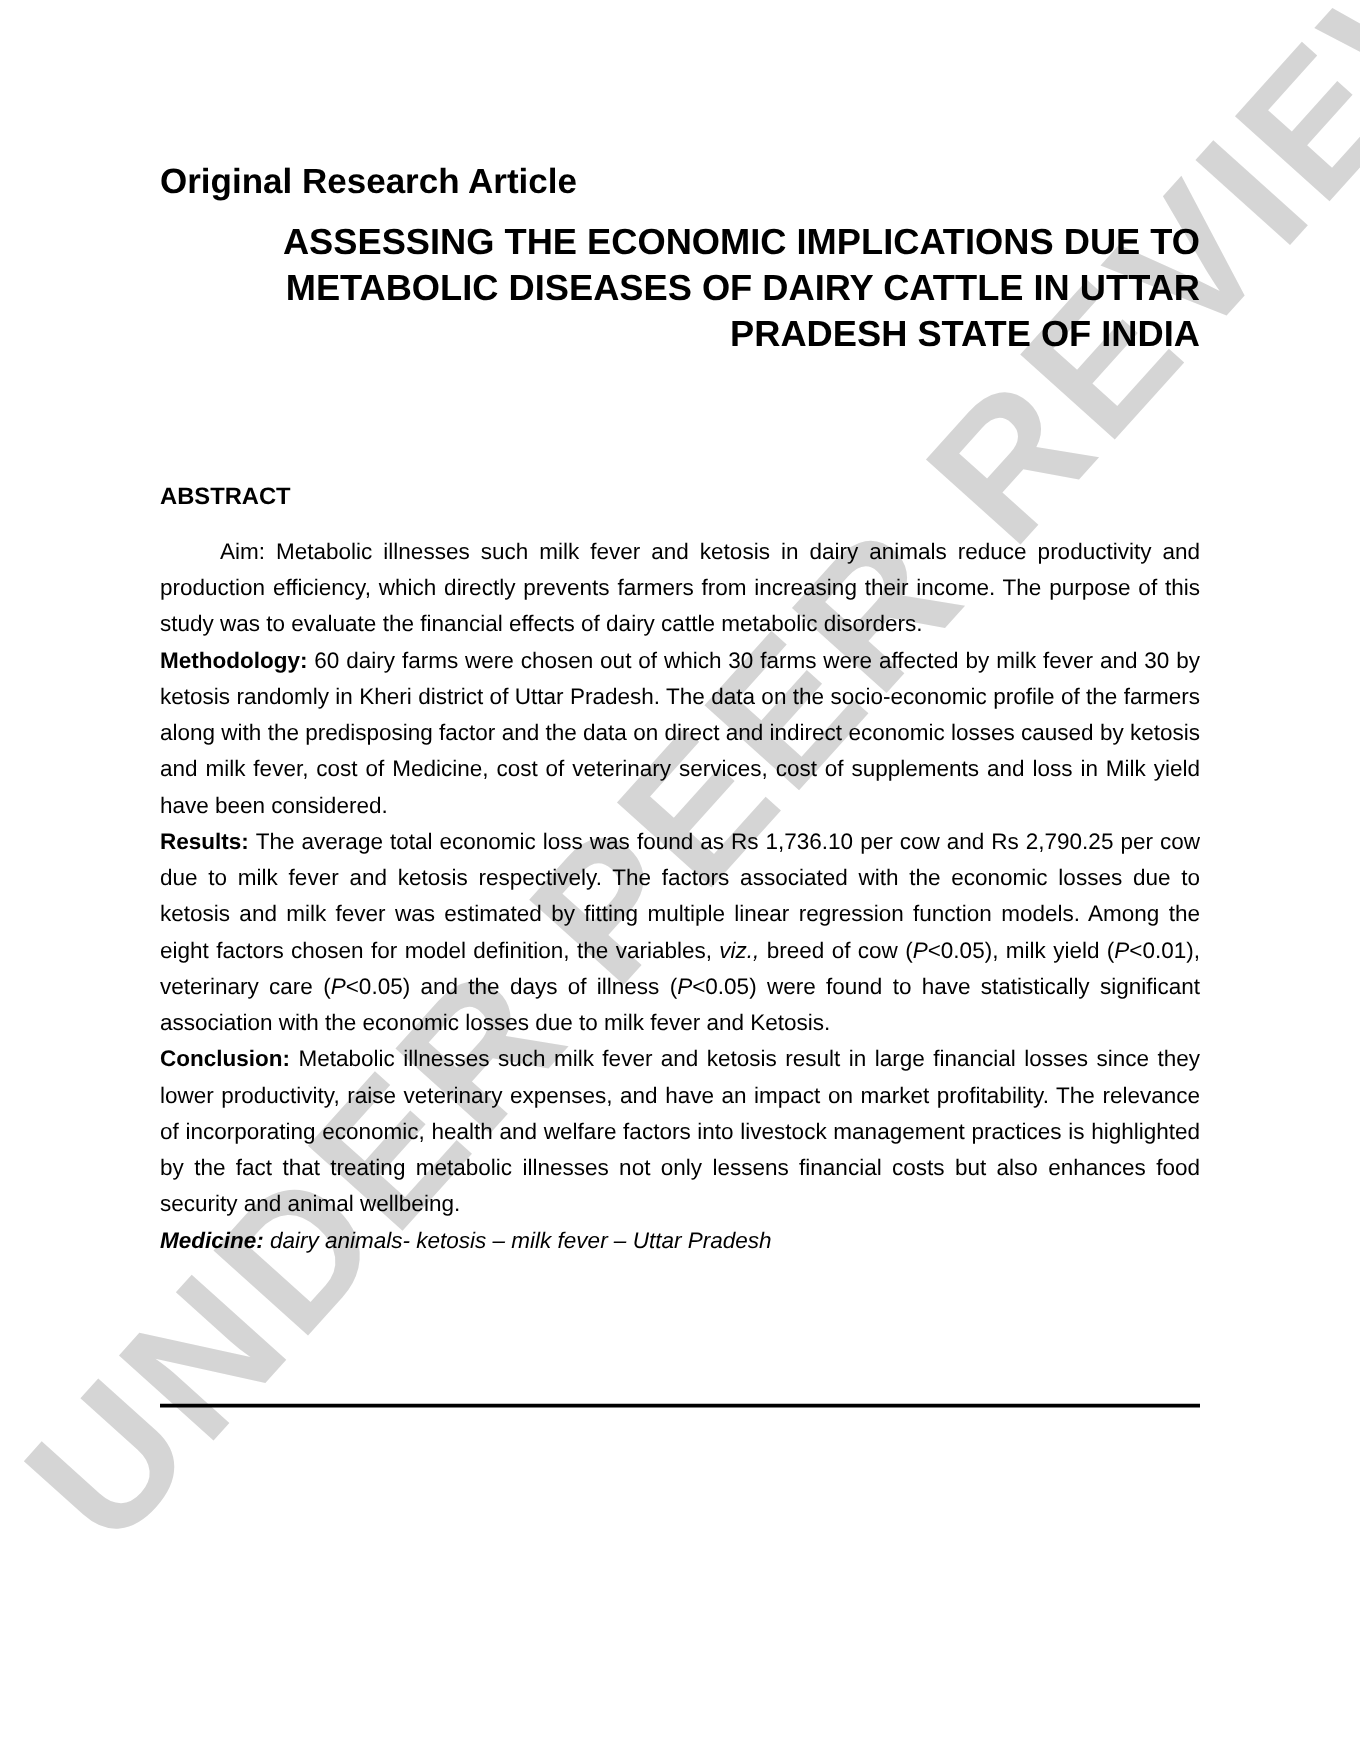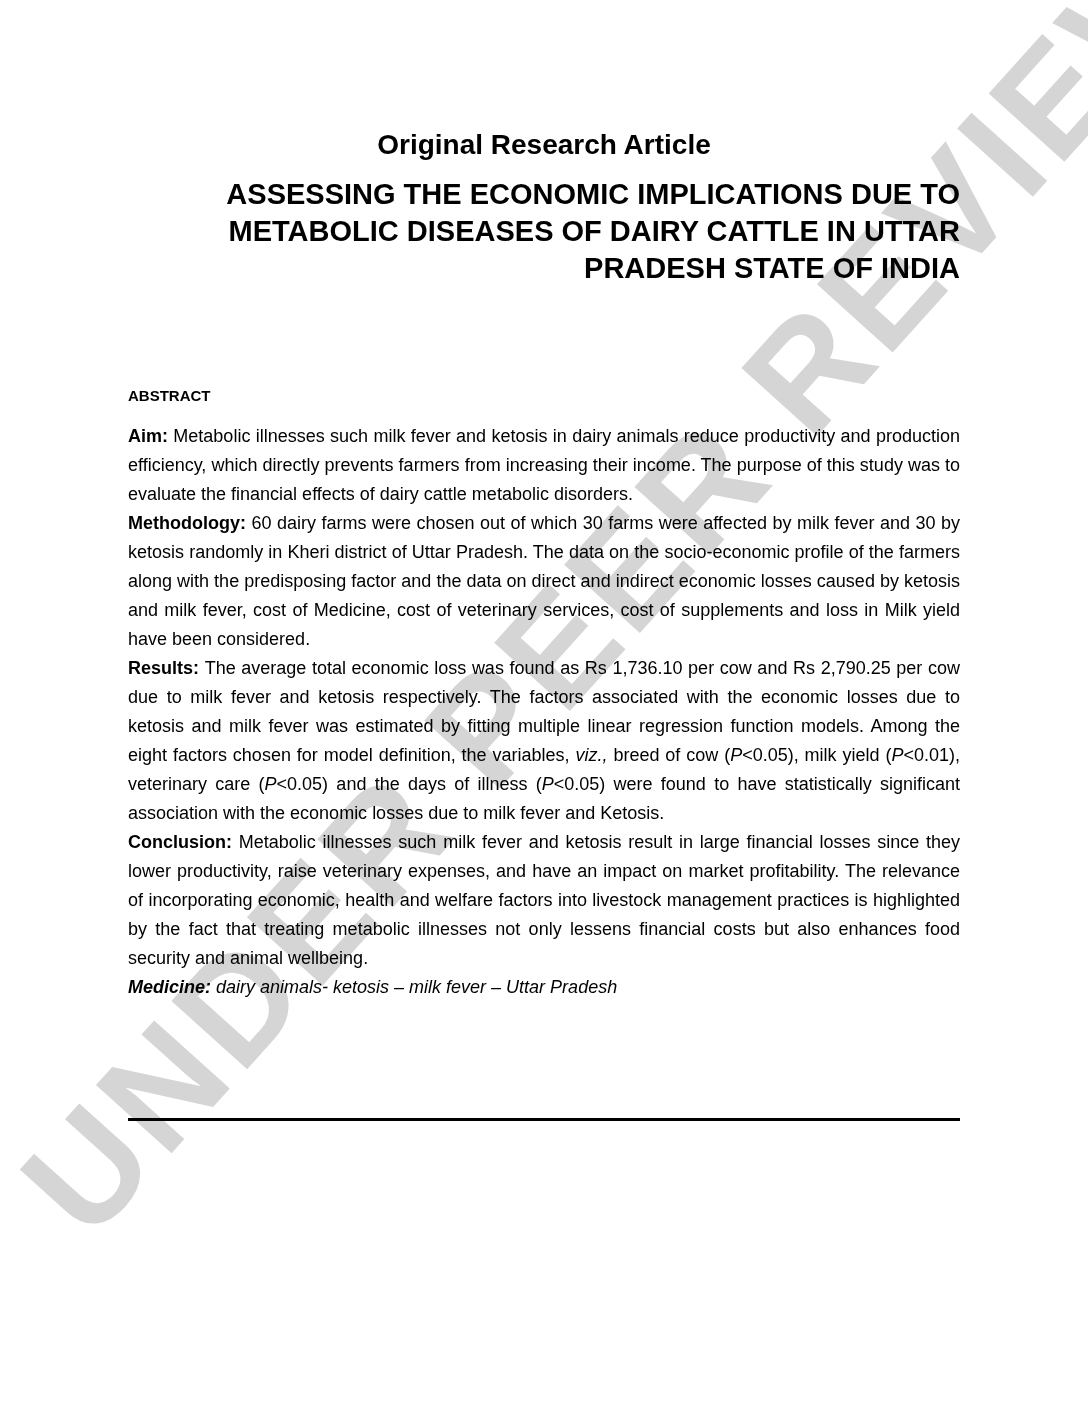--- a/index.html
+++ b/index.html
@@ -34,35 +34,35 @@
     pointer-events: none;
     z-index: 1;
     user-select: none;
   }
   .content {
     position: relative;
     z-index: 2;
     padding: 128px 128px 0 128px;
   }
   .article-type {
-    text-align: center;
+    text-align: left;
     font-size: 28px;
     font-weight: bold;
     margin: 0 0 14px 0;
     line-height: 1.2;
   }
   .main-title {
     text-align: right;
     font-size: 29px;
     font-weight: bold;
     line-height: 1.28;
     margin: 0;
   }
   .abstract-heading {
-    font-size: 15px;
+    font-size: 19px;
     font-weight: bold;
     margin: 100px 0 18px 0;
   }
   .body-text p {
     margin: 0;
     font-size: 18px;
     line-height: 29px;
     text-align: justify;
   }
   .divider {
@@ -80,21 +80,21 @@
 
   <div class="content">
 
     <h2 class="article-type">Original Research Article</h2>
 
     <h1 class="main-title">ASSESSING THE ECONOMIC IMPLICATIONS DUE TO METABOLIC DISEASES OF DAIRY CATTLE IN UTTAR PRADESH STATE OF INDIA</h1>
 
     <h3 class="abstract-heading">ABSTRACT</h3>
 
     <div class="body-text">
-      <p><span style="font-weight: bold;">Aim: </span><span>Metabolic illnesses such milk fever and ketosis in dairy animals reduce productivity and production efficiency, which directly prevents farmers from increasing their income. The purpose of this study was to evaluate the financial effects of dairy cattle metabolic disorders.</span></p>
+      <p><span style="font-weight: normal; margin-left: 48px;">Aim: </span><span>Metabolic illnesses such milk fever and ketosis in dairy animals reduce productivity and production efficiency, which directly prevents farmers from increasing their income. The purpose of this study was to evaluate the financial effects of dairy cattle metabolic disorders.</span></p>
       <p><span style="font-weight: bold;">Methodology: </span><span>60 dairy farms were chosen out of which 30 farms were affected by milk fever and 30 by ketosis randomly in Kheri district of Uttar Pradesh. The data on the socio-economic profile of the farmers along with the predisposing factor and the data on direct and indirect economic losses caused by ketosis and milk fever, cost of Medicine, cost of veterinary services, cost of supplements and loss in Milk yield have been considered.</span></p>
       <p><span style="font-weight: bold;">Results: </span><span>The average total economic loss was found as Rs 1,736.10 per cow and Rs 2,790.25 per cow due to milk fever and ketosis respectively. The factors associated with the economic losses due to ketosis and milk fever was estimated by fitting multiple linear regression function models. Among the eight factors chosen for model definition, the variables, </span><span style="font-style: italic;">viz.,</span><span> breed of cow (</span><span style="font-style: italic;">P</span><span>&lt;0.05), milk yield (</span><span style="font-style: italic;">P</span><span>&lt;0.01), veterinary care (</span><span style="font-style: italic;">P</span><span>&lt;0.05) and the days of illness (</span><span style="font-style: italic;">P</span><span>&lt;0.05) were found to have statistically significant association with the economic losses due to milk fever and Ketosis.</span></p>
       <p><span style="font-weight: bold;">Conclusion: </span><span>Metabolic illnesses such milk fever and ketosis result in large financial losses since they lower productivity, raise veterinary expenses, and have an impact on market profitability. The relevance of incorporating economic, health and welfare factors into livestock management practices is highlighted by the fact that treating metabolic illnesses not only lessens financial costs but also enhances food security and animal wellbeing.</span></p>
       <p><span style="font-weight: bold; font-style: italic;">Medicine:</span><span style="font-style: italic;">  dairy animals- ketosis – milk fever – Uttar Pradesh</span></p>
     </div>
 
     <hr class="divider">
 
   </div>
 </div>

